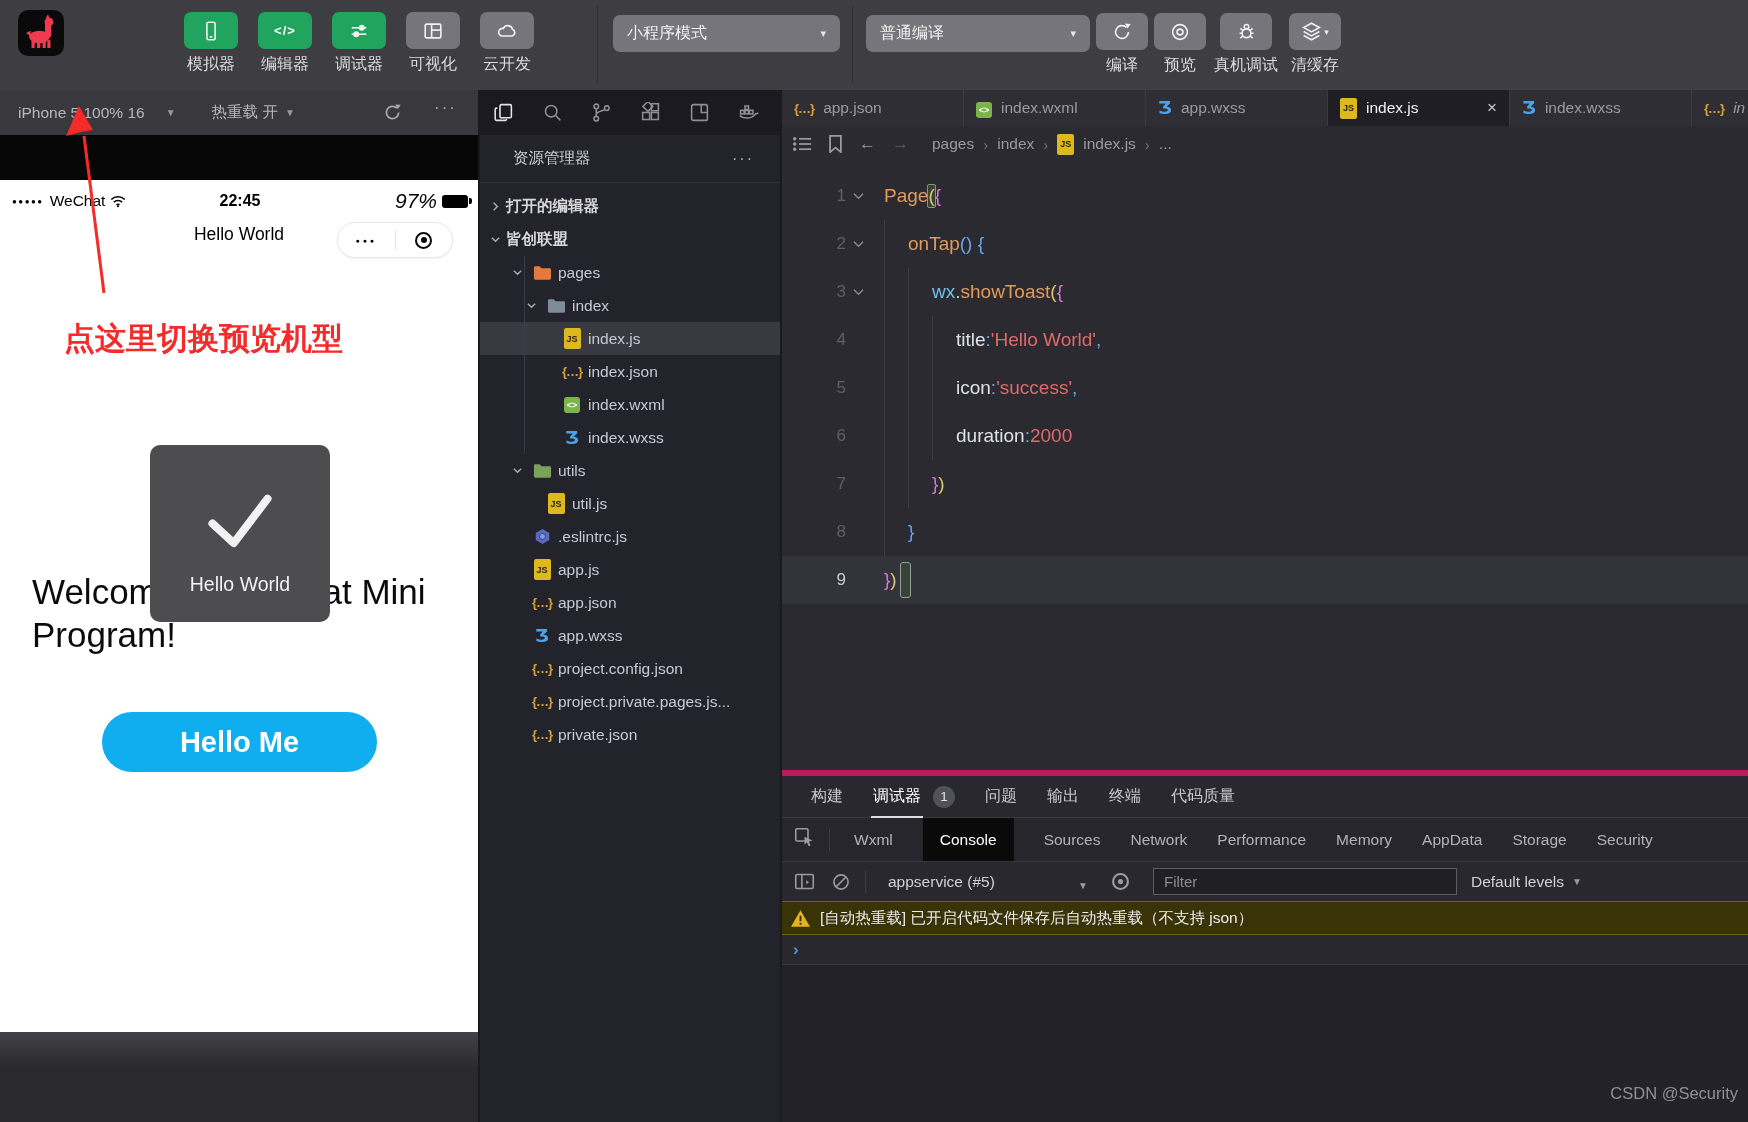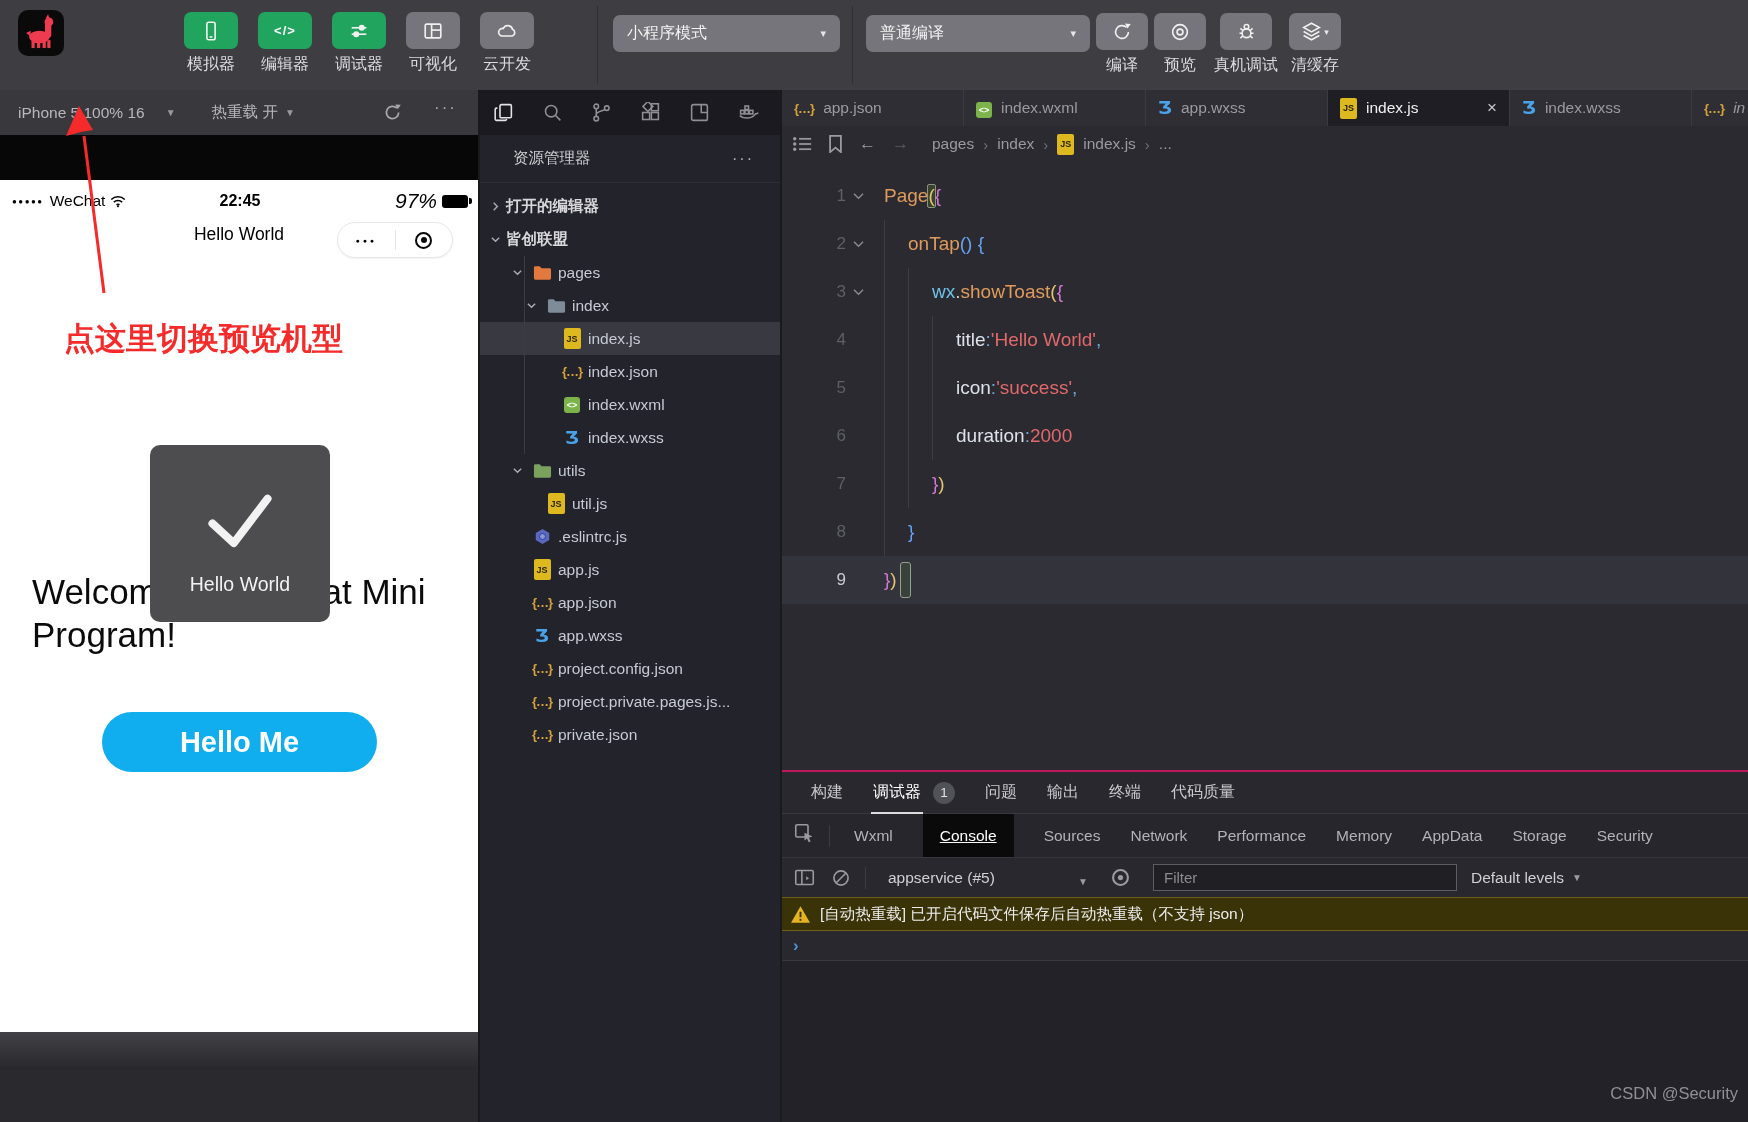--- a/index.html
+++ b/index.html
@@ -106,33 +106,33 @@
   .foldc{width:24px;display:flex;justify-content:center;}
   .cbody{display:flex;align-items:center;font-size:19px;padding-left:14px;}
   .ig{display:inline-block;width:24px;height:48px;border-left:1px solid #3c3c44;}
   .tk-fn{color:#e09b5c}.tk-var{color:#6fc1e8}.tk-pun{color:#cfcfcf}
   .tk-prop{color:#dde1ea}.tk-col{color:#6fa8dc}.tk-str{color:#e0696b}
   .tk-num{color:#e0696b}.tk-gold{color:#e2c372}.tk-mag{color:#d377d3}.tk-blu{color:#66a3f2}
   .tk-match{background:#37422f;border:1px solid #8a9480;border-radius:2px;margin:-1px;}
   .cursor-box{display:inline-block;width:11px;height:36px;border:1.5px solid #93a08d;background:#39413a;border-radius:3px;margin-left:3px;vertical-align:middle;}
 
   
-  .panel{position:absolute;left:782px;top:770px;width:966px;height:352px;background:#28282e;border-top:2px solid #be185d;}
+  .panel{position:absolute;left:782px;top:770px;width:966px;height:352px;background:#28282e;border-top:6px solid #be185d;}
   .prow1{position:absolute;left:0;top:0;width:100%;height:42px;display:flex;align-items:center;padding-left:29px;gap:30px;border-bottom:1px solid #393940;}
   .ptab{color:#c9c9cd;font-size:16px;cursor:pointer;display:flex;align-items:center;gap:12px;white-space:nowrap;}
   .ptab .pt-label{position:relative;}
   .ptab.active .pt-label{color:#ffffff;}
   .ptab.active .pt-label::after{content:"";position:absolute;left:-2px;right:-2px;bottom:-11px;height:2px;background:#dddde0;}
   .pt-badge{width:22px;height:22px;border-radius:50%;background:#515158;color:#e0e0e4;font-size:13.5px;display:flex;align-items:center;justify-content:center;}
   .prow2{position:absolute;left:0;top:42px;width:100%;height:43px;background:#26262c;display:flex;align-items:center;}
   .dt-inspect{margin-left:12px;cursor:pointer;}
   .dt-sep{width:1px;height:22px;background:#3c3c44;margin:0 0 0 14px;}
   .dtabs{display:flex;align-items:center;gap:30px;margin-left:24px;height:100%;}
   .dtab{color:#b2b2b8;font-size:15.5px;cursor:pointer;height:100%;display:flex;align-items:center;white-space:nowrap;}
-  .dtab.active{background:#0a0a0a;color:#fff;padding:0 17px;text-decoration:underline;}
+  .dtab.active{background:#0a0a0a;color:#fff;padding:0 17px;}
   .prow3{position:absolute;left:0;top:85px;width:100%;height:40px;background:#28282e;border-top:1px solid #36363e;display:flex;align-items:center;}
   .p3-icon{margin-left:12px;cursor:pointer;display:flex;}
   .p3-sep{width:1px;height:22px;background:#3c3c44;margin-left:14px;}
   .ctx-dd{margin-left:22px;display:flex;align-items:flex-end;color:#d0d0d4;font-size:15.5px;cursor:pointer;width:200px;}
   .ctx-dd .caret{margin-left:auto;font-size:10px;color:#9a9aa0;}
   .eye-btn{margin-left:22px;cursor:pointer;display:flex;}
   .filter{margin-left:22px;width:304px;height:27px;background:#202024;border:1px solid #5c5c64;color:#cccccc;font-size:15px;padding:0 10px;outline:none;}
   .filter::placeholder{color:#8a8a90;}
   .levels-dd{margin-left:14px;display:flex;align-items:center;gap:8px;color:#d0d0d4;font-size:15.5px;cursor:pointer;}
   .levels-dd .caret{font-size:10px;color:#9a9aa0;}

